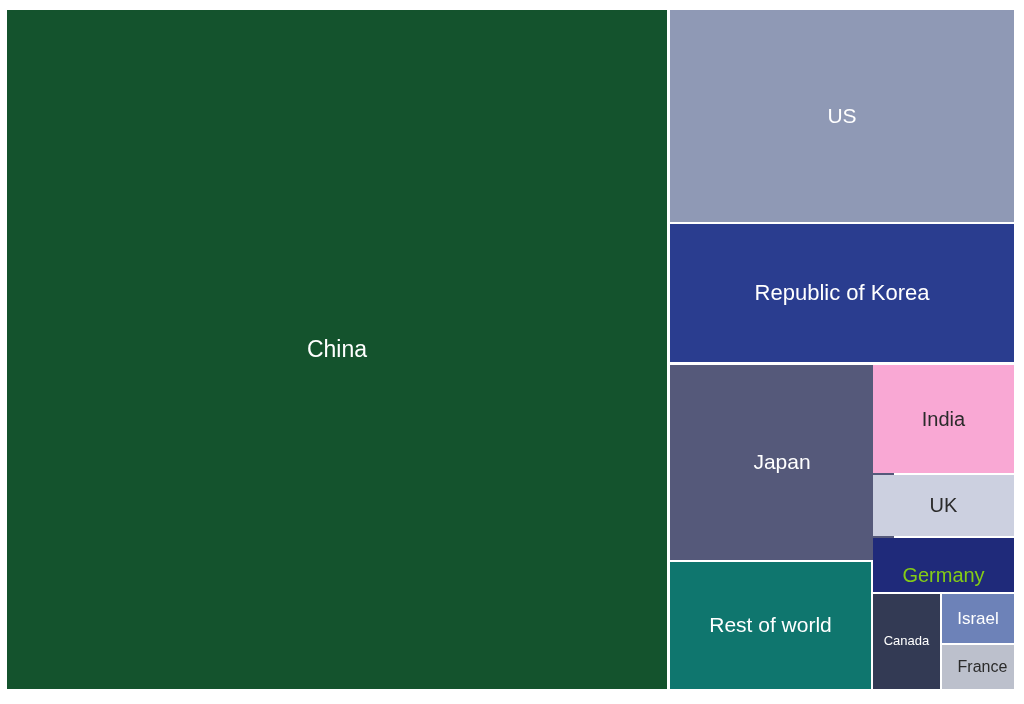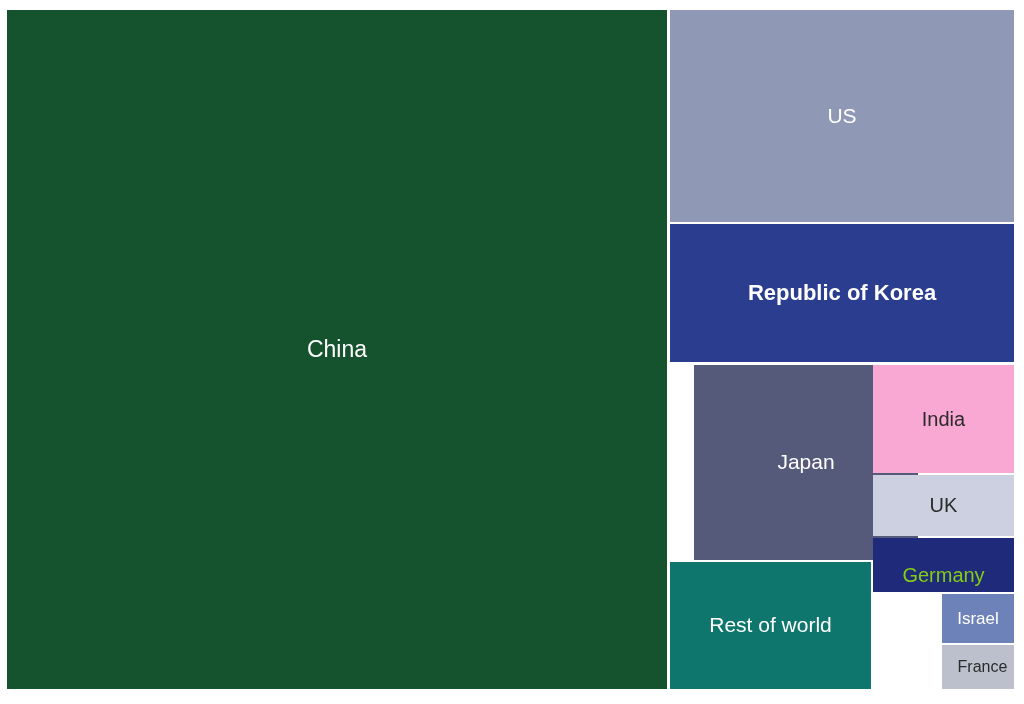--- a/index.html
+++ b/index.html
@@ -42,37 +42,40 @@
 </head>
 <body>
 
 <div id="treemap-chart">
     <div class="tile" style="left: 7px; top: 10px; width: 660px; height: 679px; background: #14532d;">
       <span class="tile-label lbl-light" style="font-size: 23px; color: rgb(255, 255, 255);">China</span>
     </div>
     <div class="tile" style="left: 670px; top: 10px; width: 344px; height: 212px; background: rgb(143, 153, 181);">
       <span class="tile-label lbl-light" style="font-size: 21px; color: rgb(255, 255, 255);">US</span>
     </div>
-    <div class="tile" style="left: 670px; top: 224px; width: 344px; height: 138px; background: rgb(42, 61, 143); font-weight: bold;">
+    <div class="tile" style="left: 670px; top: 224px; width: 344px; height: 138px; background: rgb(42, 61, 143);">
       <span class="tile-label lbl-light" style="font-size: 22px; color: rgb(255, 255, 255);">Republic of Korea</span>
     </div>
-    <div class="tile" style="left: 670px; top: 365px; width: 224px; height: 195px; background: rgb(85, 89, 122); margin-left: 24px;">
+    <div class="tile" style="left: 670px; top: 365px; width: 224px; height: 195px; background: rgb(85, 89, 122);">
       <span class="tile-label lbl-light" style="font-size: 21px; color: rgb(255, 255, 255);">Japan</span>
     </div>
     <div class="tile" style="left: 670px; top: 562px; width: 201px; height: 127px; background: #0f766e;">
       <span class="tile-label lbl-light" style="font-size: 21px; color: rgb(255, 255, 255);">Rest of world</span>
     </div>
     <div class="tile" style="left: 873px; top: 365px; width: 141px; height: 108px; background: #f9a8d4;">
       <span class="tile-label lbl-dark" style="font-size: 20px; color: rgb(43, 43, 43);">India</span>
     </div>
     <div class="tile" style="left: 873px; top: 475px; width: 141px; height: 61px; background: rgb(204, 208, 224);">
       <span class="tile-label lbl-dark" style="font-size: 20px; color: rgb(43, 43, 43);">UK</span>
     </div>
     <div class="tile" style="left: 873px; top: 538px; width: 141px; height: 54px; background: rgb(31, 42, 122);">
       <span class="tile-label lbl-light" style="font-size: 20px; color: #84cc16; margin-top: 20px;">Germany</span>
     </div>
+    <div class="tile" style="left: 873px; top: 594px; width: 67px; height: 95px; background: rgb(51, 58, 84);">
+      <span class="tile-label lbl-light" style="font-size: 13px; color: rgb(255, 255, 255);">Canada</span>
+    </div>
     <div class="tile" style="left: 942px; top: 594px; width: 72px; height: 49px; background: rgb(109, 130, 184);">
       <span class="tile-label lbl-light" style="font-size: 17px; color: rgb(255, 255, 255);">Israel</span>
     </div>
     <div class="tile" style="left: 942px; top: 645px; width: 72px; height: 44px; background: rgb(188, 192, 204); padding-left: 9px;">
       <span class="tile-label lbl-dark" style="font-size: 16px; color: rgb(43, 43, 43);">France</span>
     </div>
   </div>
 
 </body></html>

